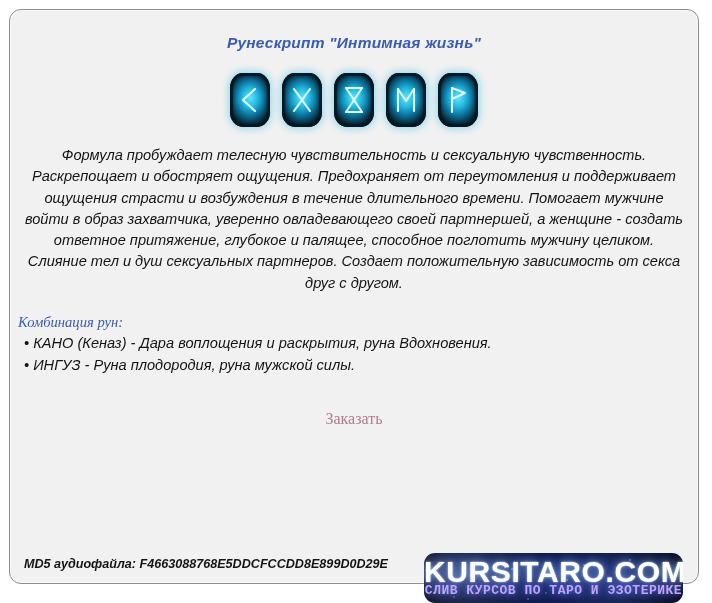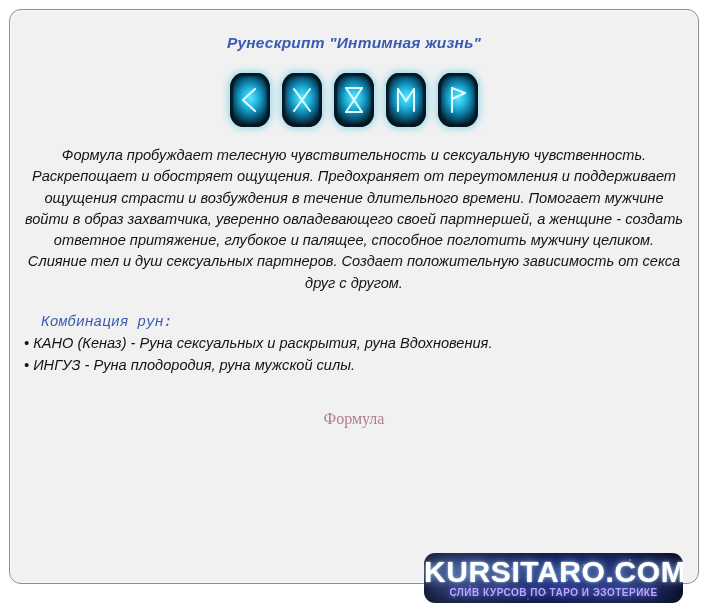--- a/index.html
+++ b/index.html
@@ -98,26 +98,26 @@
     color: #141414;
     font-style: italic;
     font-size: 14.6px;
     line-height: 21.3px;
     font-family: "Liberation Sans", "DejaVu Sans", sans-serif;
     text-align: center;
   }
   .body-text p { margin: 0; }
 
   .section-heading {
-    margin: 18px 14px 0 31px;
+    margin: 18px 14px 0 8px;
     color: #3a5bb2;
     font-style: italic;
     font-size: 14.6px;
     line-height: 21.3px;
-    font-family: Liberation Mono, monospace;
+    font-family: Liberation Serif, serif;
   }
 
   .rune-list {
     margin: 0 14px;
     padding: 0;
     list-style: none;
     color: #141414;
     font-style: italic;
     font-size: 14.6px;
     line-height: 21.3px;
@@ -204,24 +204,24 @@
     font-family: "Liberation Sans", "DejaVu Sans", sans-serif;
     text-shadow: 0 0 9px rgba(150,200,255,0.85), 0 0 2px rgba(255,255,255,0.9);
   }
   .logo-sub {
     position: absolute;
     bottom: 5px;
     left: 0;
     right: 0;
     text-align: center;
     color: #b9a6ff;
-    font-size: 10px;
+    font-size: 13px;
     font-weight: bold;
     letter-spacing: 0.5px;
-    font-family: Liberation Sans, sans-serif;
+    font-family: Liberation Mono, monospace;
     text-shadow: 0 0 6px rgba(140,120,255,0.8);
   }
 </style>
 </head>
 <body>
 
 <div class="card">
 
   <h1 class="title">Рунескрипт "Интимная жизнь"</h1>
 
@@ -267,28 +267,29 @@
 
   </div>
 
   <div class="body-text">
     <p>Формула пробуждает телесную чувствительность и сексуальную чувственность. Раскрепощает и обостряет ощущения. Предохраняет от переутомления и поддерживает ощущения страсти и возбуждения в течение длительного времени. Помогает мужчине войти в образ захватчика, уверенно овладевающего своей партнершей, а женщине - создать ответное притяжение, глубокое и палящее, способное поглотить мужчину целиком. Слияние тел и душ сексуальных партнеров. Создает положительную зависимость от секса друг с другом.</p>
   </div>
 
   <div class="section-heading">Комбинация рун:</div>
 
   <ul class="rune-list">
-    <li>КАНО (Кеназ) - Руна сексуальных и раскрытия, руна Вдохновения.</li>
+    <li>КАНО (Кеназ) - Дара воплощения и раскрытия, руна Вдохновения.</li>
     <li>ИНГУЗ - Руна плодородия, руна мужской силы.</li>
   </ul>
 
   <div class="order-wrap">
-    <a href="#" class="order-link">Формула</a>
+    <a href="#" class="order-link">Заказать</a>
   </div>
 
+  <div class="md5">MD5 аудиофайла: F4663088768E5DDCFCCDD8E899D0D29E</div>
 
 </div>
 
 <div class="logo">
   <div class="stars"></div>
   <div class="logo-main">KURSITARO.COM</div>
   <div class="logo-sub">СЛИВ КУРСОВ ПО ТАРО И ЭЗОТЕРИКЕ</div>
 </div>
 
 </body></html>

